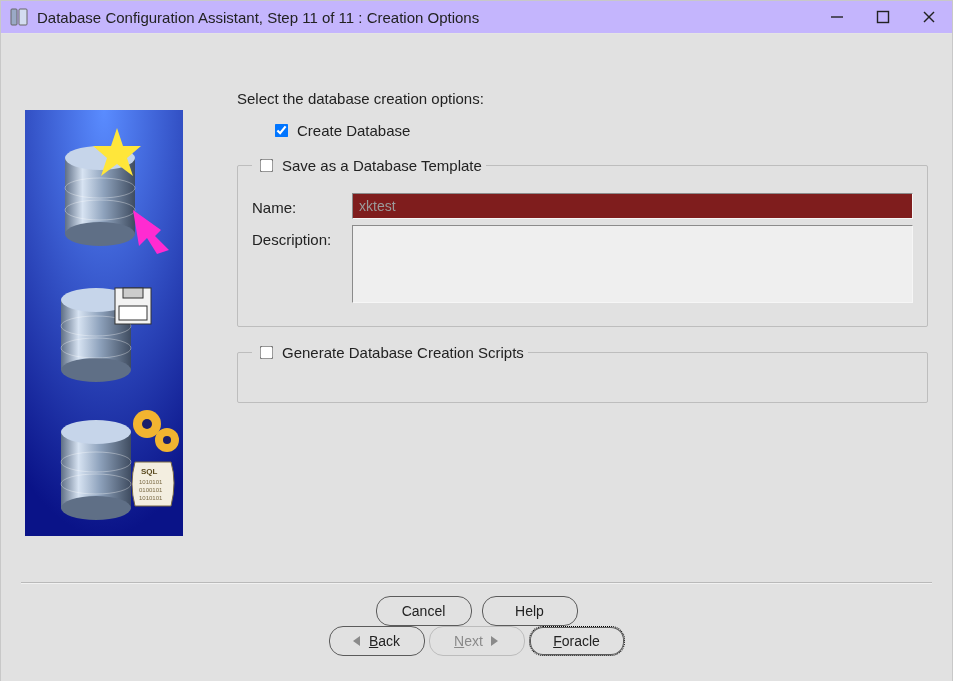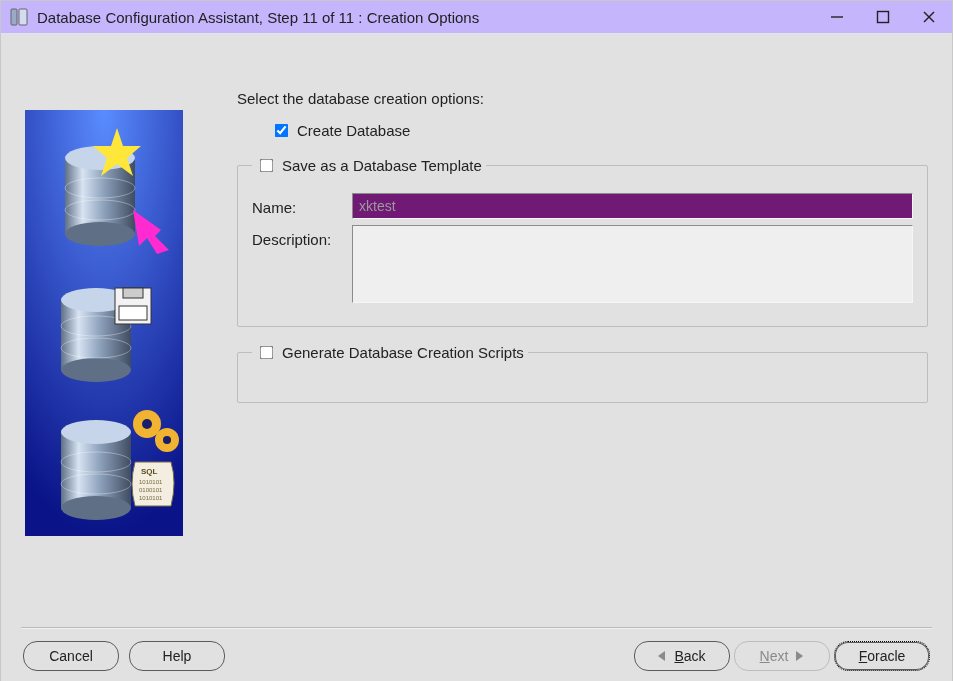--- a/index.html
+++ b/index.html
@@ -106,21 +106,21 @@
     color: #222;
   }
   .form-row .field {
     flex: 1 1 auto;
   }
   .text-input {
     width: 100%;
     box-sizing: border-box;
     height: 26px;
     padding: 2px 6px;
-    background: #701a75;
+    background: #7f1d1d;
     border-top: 1px solid #8b8b8b;
     border-left: 1px solid #8b8b8b;
     border-right: 1px solid #f6f6f6;
     border-bottom: 1px solid #f6f6f6;
     font-size: 14px;
     color: #9b9b9b;
   }
   .text-input:disabled { color: #9b9b9b; }
   .text-area {
     width: 100%;
@@ -161,21 +161,22 @@
 
   .separator {
     height: 1px;
     margin: 12px 20px 12px 20px;
     background: linear-gradient(to bottom, #b9b9b9 0, #b9b9b9 1px);
     border-bottom: 1px solid #f1f1f1;
   }
   .button-bar {
     display: flex;
     align-items: center;
-    padding: 0 22px 10px 22px;
+    padding: 0 22px 25px 22px;
+    flex-direction: column;
   }
   .button-bar .left { display: flex; gap: 10px; }
   .button-bar .spacer { flex: 1 1 auto; }
   .button-bar .right { display: flex; gap: 4px; }
 
   .nav-btn {
     height: 30px;
     min-width: 96px;
     padding: 0 14px;
     background: #e1e1e1;

